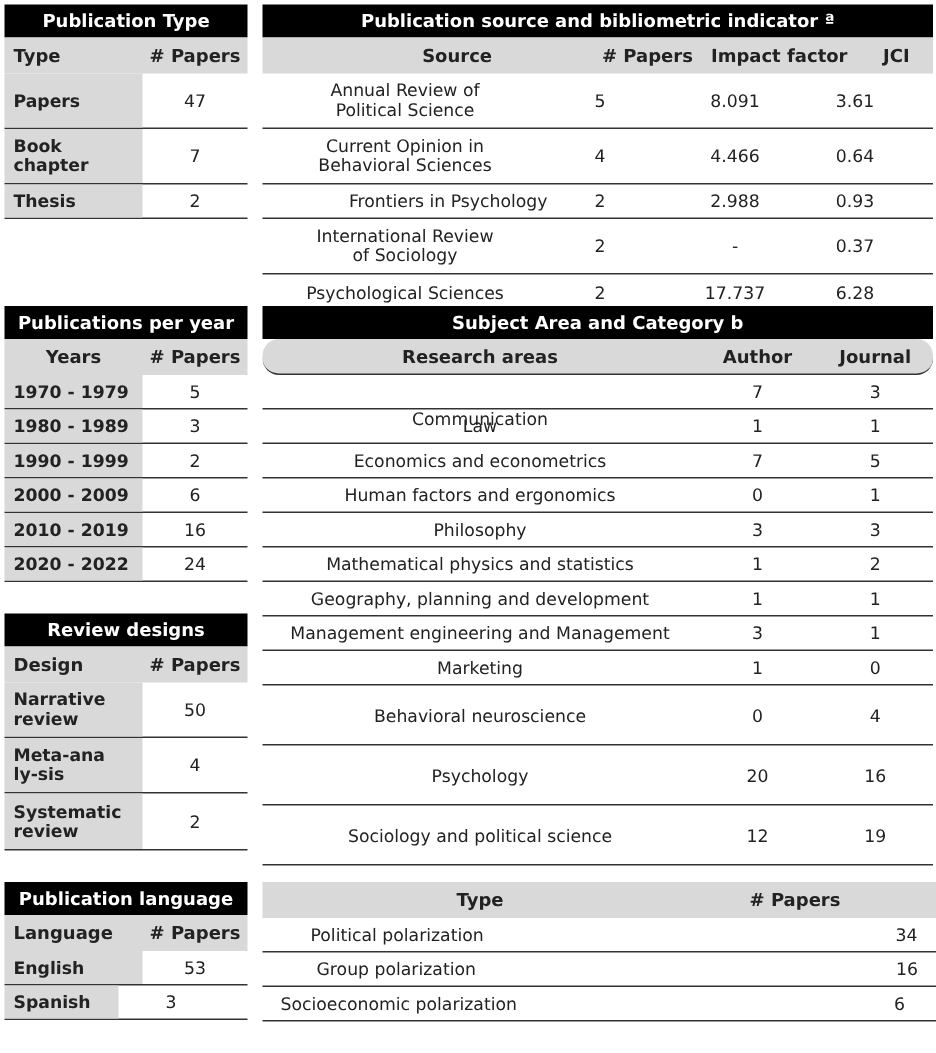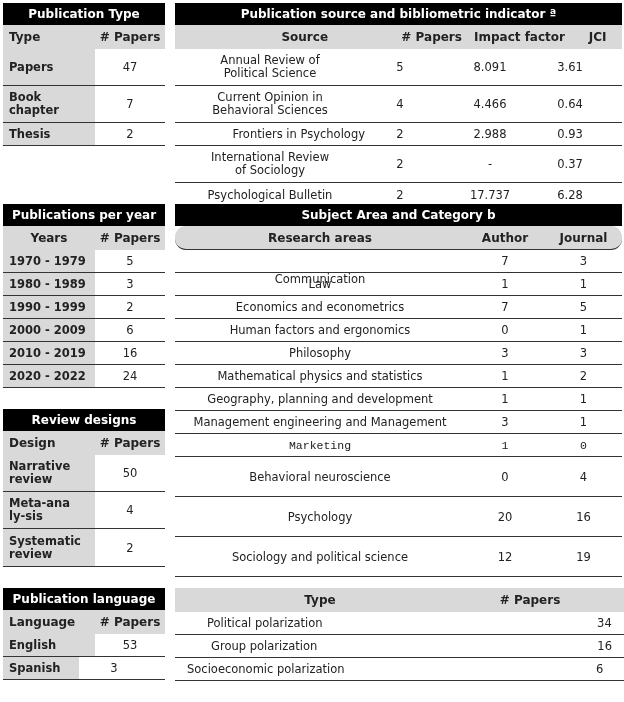--- a/index.html
+++ b/index.html
@@ -63,21 +63,21 @@
     <div class="c" style="width:110px;">2.988</div>
     <div class="c" style="width:50px;">0.93</div>
   </div>
   <div class="row" style="height:37px;">
     <div class="c two" style="width:190px;padding:0 30px;box-sizing:border-box;">International Review of Sociology</div>
     <div class="c" style="width:70px;">2</div>
     <div class="c" style="width:110px;">-</div>
     <div class="c" style="width:50px;">0.37</div>
   </div>
   <div style="height:23px;display:flex;align-items:center;">
-    <div class="c" style="width:190px;">Psychological Bulletin</div>
+    <div class="c" style="width:190px;">Psychological Sciences</div>
     <div class="c" style="width:70px;">2</div>
     <div class="c" style="width:110px;">17.737</div>
     <div class="c" style="width:50px;">6.28</div>
   </div>
 </div>
 
 <div class="blk" style="left:3px;top:204px;width:162px;">
   <div class="title">Publications per year</div>
   <div class="hdr">
     <div class="c" style="width:92px;">Years</div>
@@ -150,21 +150,21 @@
       <div class="row" style="height: 23px;">
         <div class="c" style="width: 290px;">Geography, planning and development</div>
         <div class="c" style="width: 80px;">1</div>
         <div class="c" style="width: 77px;">1</div>
       </div>
       <div class="row" style="height: 23px;">
         <div class="c" style="width: 290px;">Management engineering and Management</div>
         <div class="c" style="width: 80px;">3</div>
         <div class="c" style="width: 77px;">1</div>
       </div>
-      <div class="row" style="height: 23px; font-family: Liberation Mono, monospace;">
+      <div class="row" style="height: 23px;">
         <div class="c" style="width: 290px;">Marketing</div>
         <div class="c" style="width: 80px;">1</div>
         <div class="c" style="width: 77px;">0</div>
       </div>
       <div class="row" style="height: 40px;">
         <div class="c" style="width: 290px;">Behavioral neuroscience</div>
         <div class="c" style="width: 80px;">0</div>
         <div class="c" style="width: 77px;">4</div>
       </div>
       <div class="row" style="height: 40px;">

